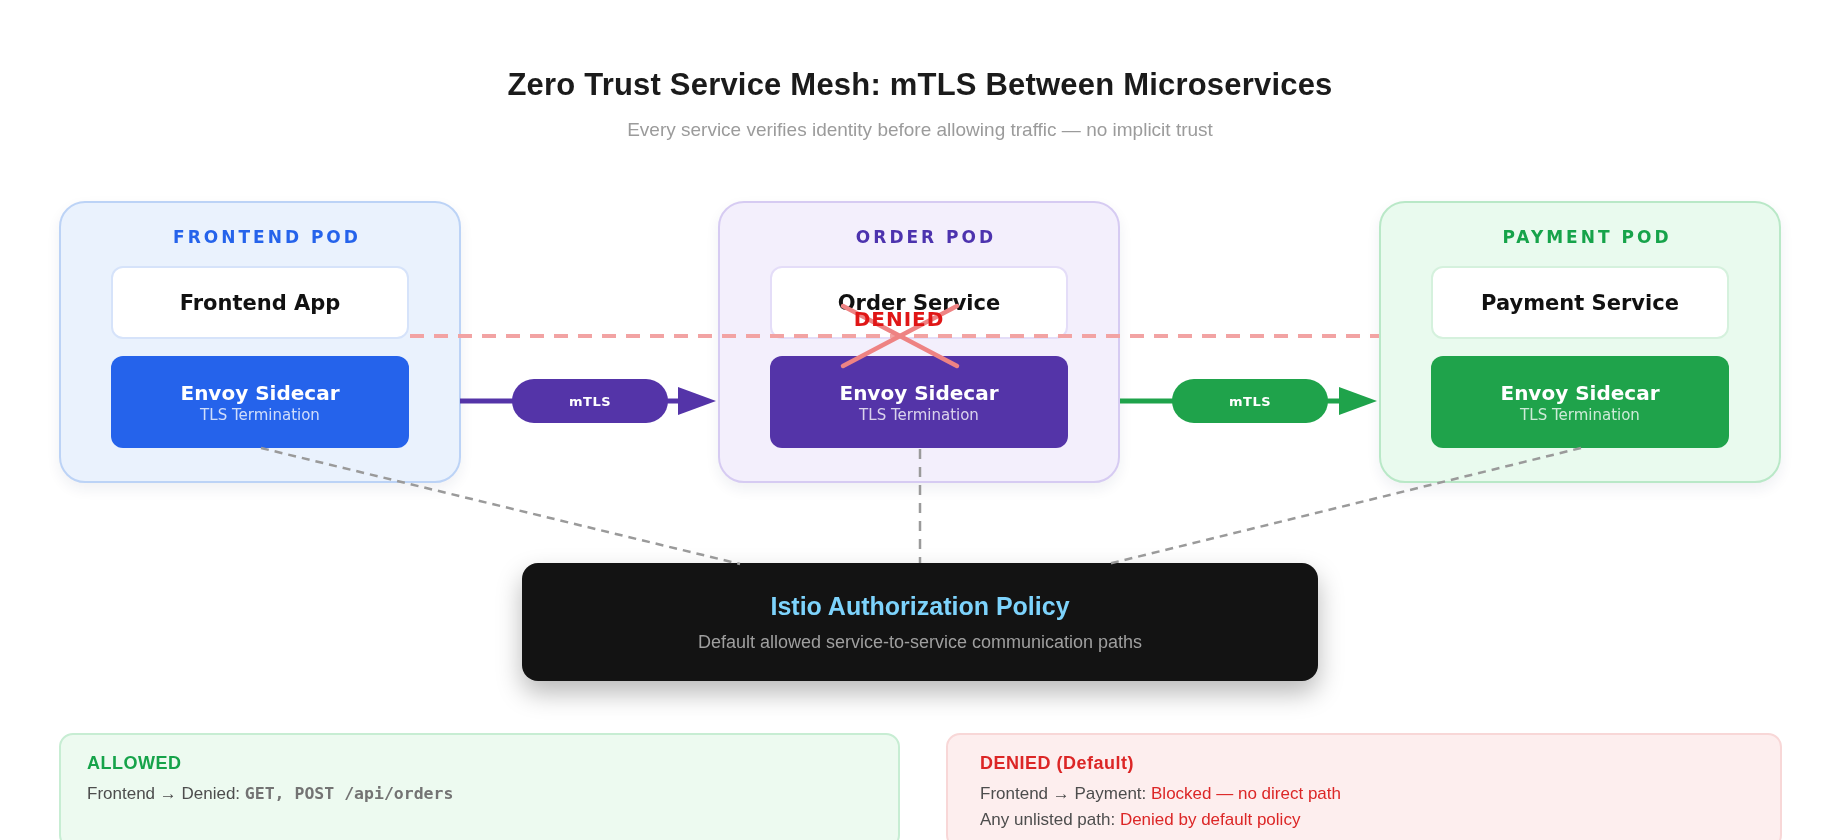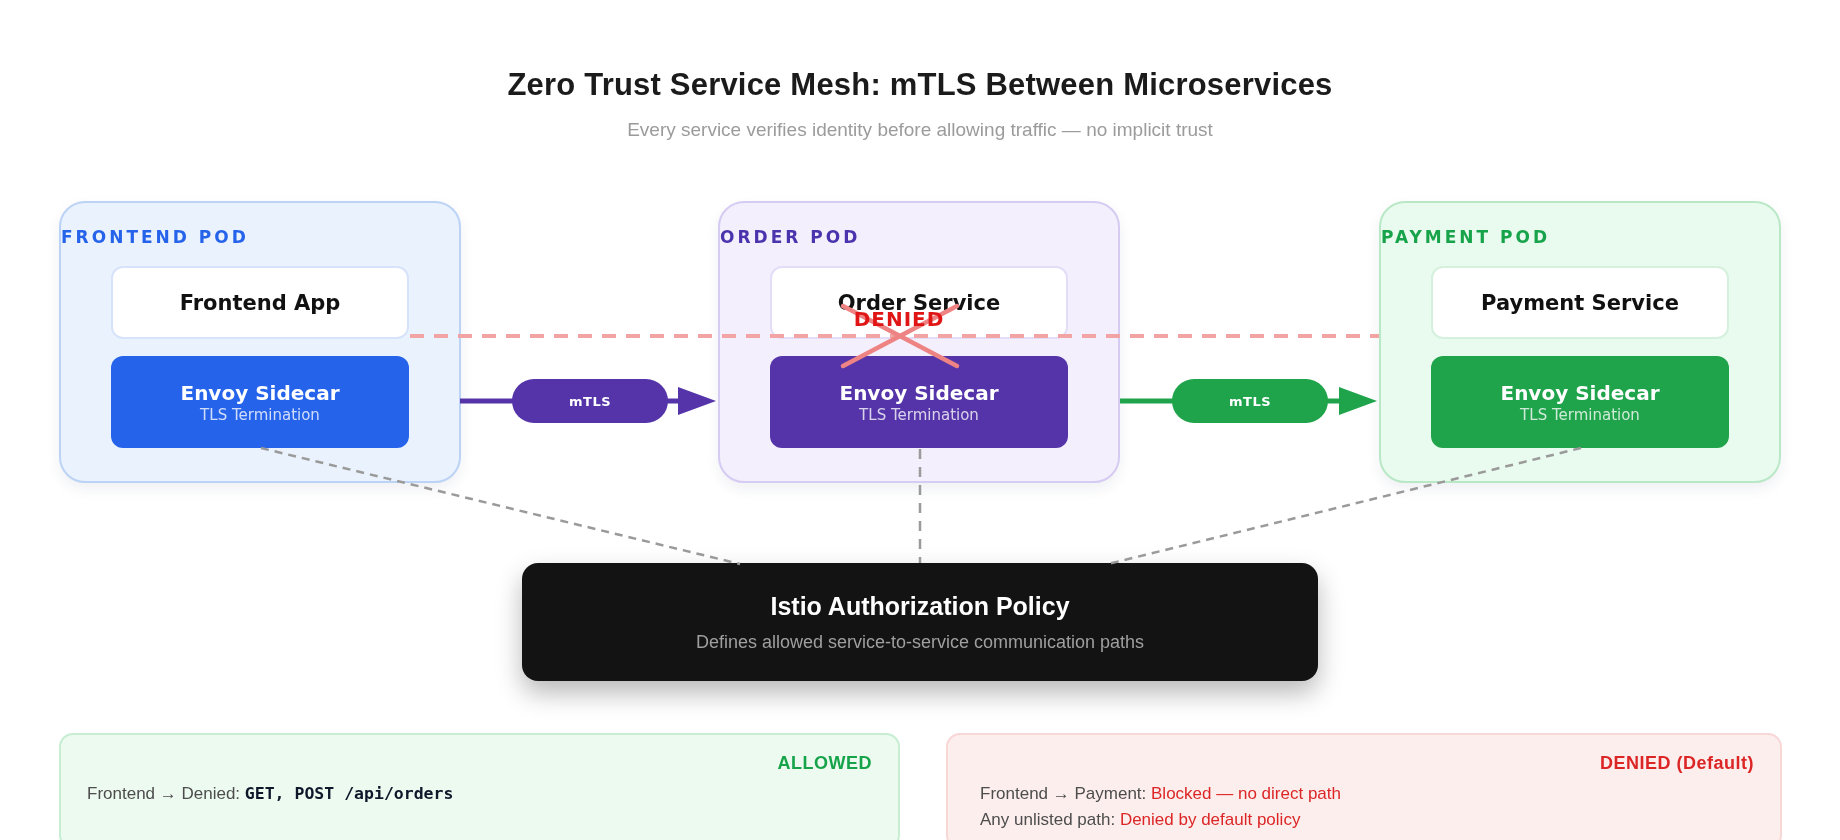--- a/index.html
+++ b/index.html
@@ -11,21 +11,21 @@
          font-size:31px;font-weight:bold;color:#1b1b1b;letter-spacing:.2px;}
   .subtitle{position:absolute;top:76px;left:0;width:1840px;text-align:center;
             font-size:19px;color:#9b9b9b;}
 
   
   .pod{position:absolute;top:158px;width:402px;height:282px;border-radius:26px;
        border:2px solid;box-sizing:border-box;box-shadow:0 6px 14px rgba(30,40,80,.07);}
   .pod.frontend{left:59px;background:#eaf2fd;border-color:#bcd3f6;}
   .pod.order{left:718px;background:#f3effc;border-color:#d6cbf2;}
   .pod.payment{left:1379px;background:#e9faee;border-color:#b9e8c7;}
-  .pod-label{position:absolute;top:24px;left:0;width:100%;text-align:left;
+  .pod-label{position:absolute;top:24px;left:7px;width:100%;text-align:center;
              font-size:17px;font-weight:bold;letter-spacing:3px;
              font-family:"DejaVu Sans",sans-serif;}
   .pod.frontend .pod-label{color:#2563eb;}
   .pod.order .pod-label{color:#4c33ae;}
   .pod.payment .pod-label{color:#16a34a;}
 
   .service-box{position:absolute;left:50px;top:63px;width:298px;height:73px;border-radius:12px;
                background:#ffffff;border:2px solid;box-sizing:border-box;
                display:flex;align-items:center;justify-content:center;
                font-size:21px;font-weight:bold;color:#111111;
@@ -56,34 +56,34 @@
 
   
   .denied-label{position:absolute;left:819px;top:264px;width:160px;text-align:center;z-index:7;
                 font-size:20px;font-weight:bold;color:#e01616;letter-spacing:1px;
                 font-family:"DejaVu Sans",sans-serif;}
 
   
   .policy-box{position:absolute;left:522px;top:520px;width:796px;height:118px;border-radius:16px;
               background:#131313;box-shadow:0 12px 26px rgba(0,0,0,.28);
               display:flex;flex-direction:column;align-items:center;justify-content:center;gap:11px;}
-  .policy-title{font-size:25px;font-weight:bold;color:#ffffff;}
+  .policy-title{font-size:25px;font-weight:bold;color:#7dd3fc;}
   .policy-sub{font-size:18px;color:#9f9f9f;}
 
   
   .legend{position:absolute;top:690px;height:116px;border-radius:14px;border:2px solid;
           box-sizing:border-box;padding:18px 26px;}
   .legend.allowed{left:59px;width:841px;background:#edfaf0;border-color:#c7edd3;}
   .legend.denied{left:946px;width:836px;background:#fdeeee;border-color:#f8d7d7;padding-left:32px;}
-  .legend-title{font-size:18px;font-weight:bold;letter-spacing:.5px;margin-bottom:7px;text-align:right;}
+  .legend-title{font-size:18px;font-weight:bold;letter-spacing:.5px;margin-bottom:7px;}
   .legend.allowed .legend-title{color:#16a34a;}
   .legend.denied .legend-title{color:#dc2626;}
   .legend-line{font-size:17px;line-height:26px;color:#4d4d4d;}
   .legend-line .val-mono{font-family:"DejaVu Sans Mono","Liberation Mono",monospace;
-                         font-weight:bold;color:#0f172a;font-size:16.5px;}
+                         font-weight:bold;color:#737373;font-size:16.5px;}
   .legend-line .val-red{color:#dc2626;}
 </style>
 </head>
 <body>
 
 <div class="canvas">
 
   <div class="title">Zero Trust Service Mesh: mTLS Between Microservices</div>
   <div class="subtitle">Every service verifies identity before allowing traffic — no implicit trust</div>
 
@@ -132,21 +132,21 @@
     <line x1="1581" y1="405" x2="1108" y2="521" stroke="#9a9a9a" stroke-width="2.5" stroke-dasharray="8 6"></line>
   </svg>
 
   <div class="pill purple">mTLS</div>
   <div class="pill green">mTLS</div>
 
   <div class="denied-label">DENIED</div>
 
   <div class="policy-box">
     <div class="policy-title">Istio Authorization Policy</div>
-    <div class="policy-sub">Defines allowed service-to-service communication paths</div>
+    <div class="policy-sub">Default allowed service-to-service communication paths</div>
   </div>
 
   <div class="legend allowed">
     <div class="legend-title">ALLOWED</div>
     <div class="legend-line"><span>Frontend → Denied: </span><span class="val-mono">GET, POST /api/orders</span></div>
   </div>
 
   <div class="legend denied">
     <div class="legend-title">DENIED (Default)</div>
     <div class="legend-line"><span>Frontend → Payment: </span><span class="val-red">Blocked — no direct path</span></div>

